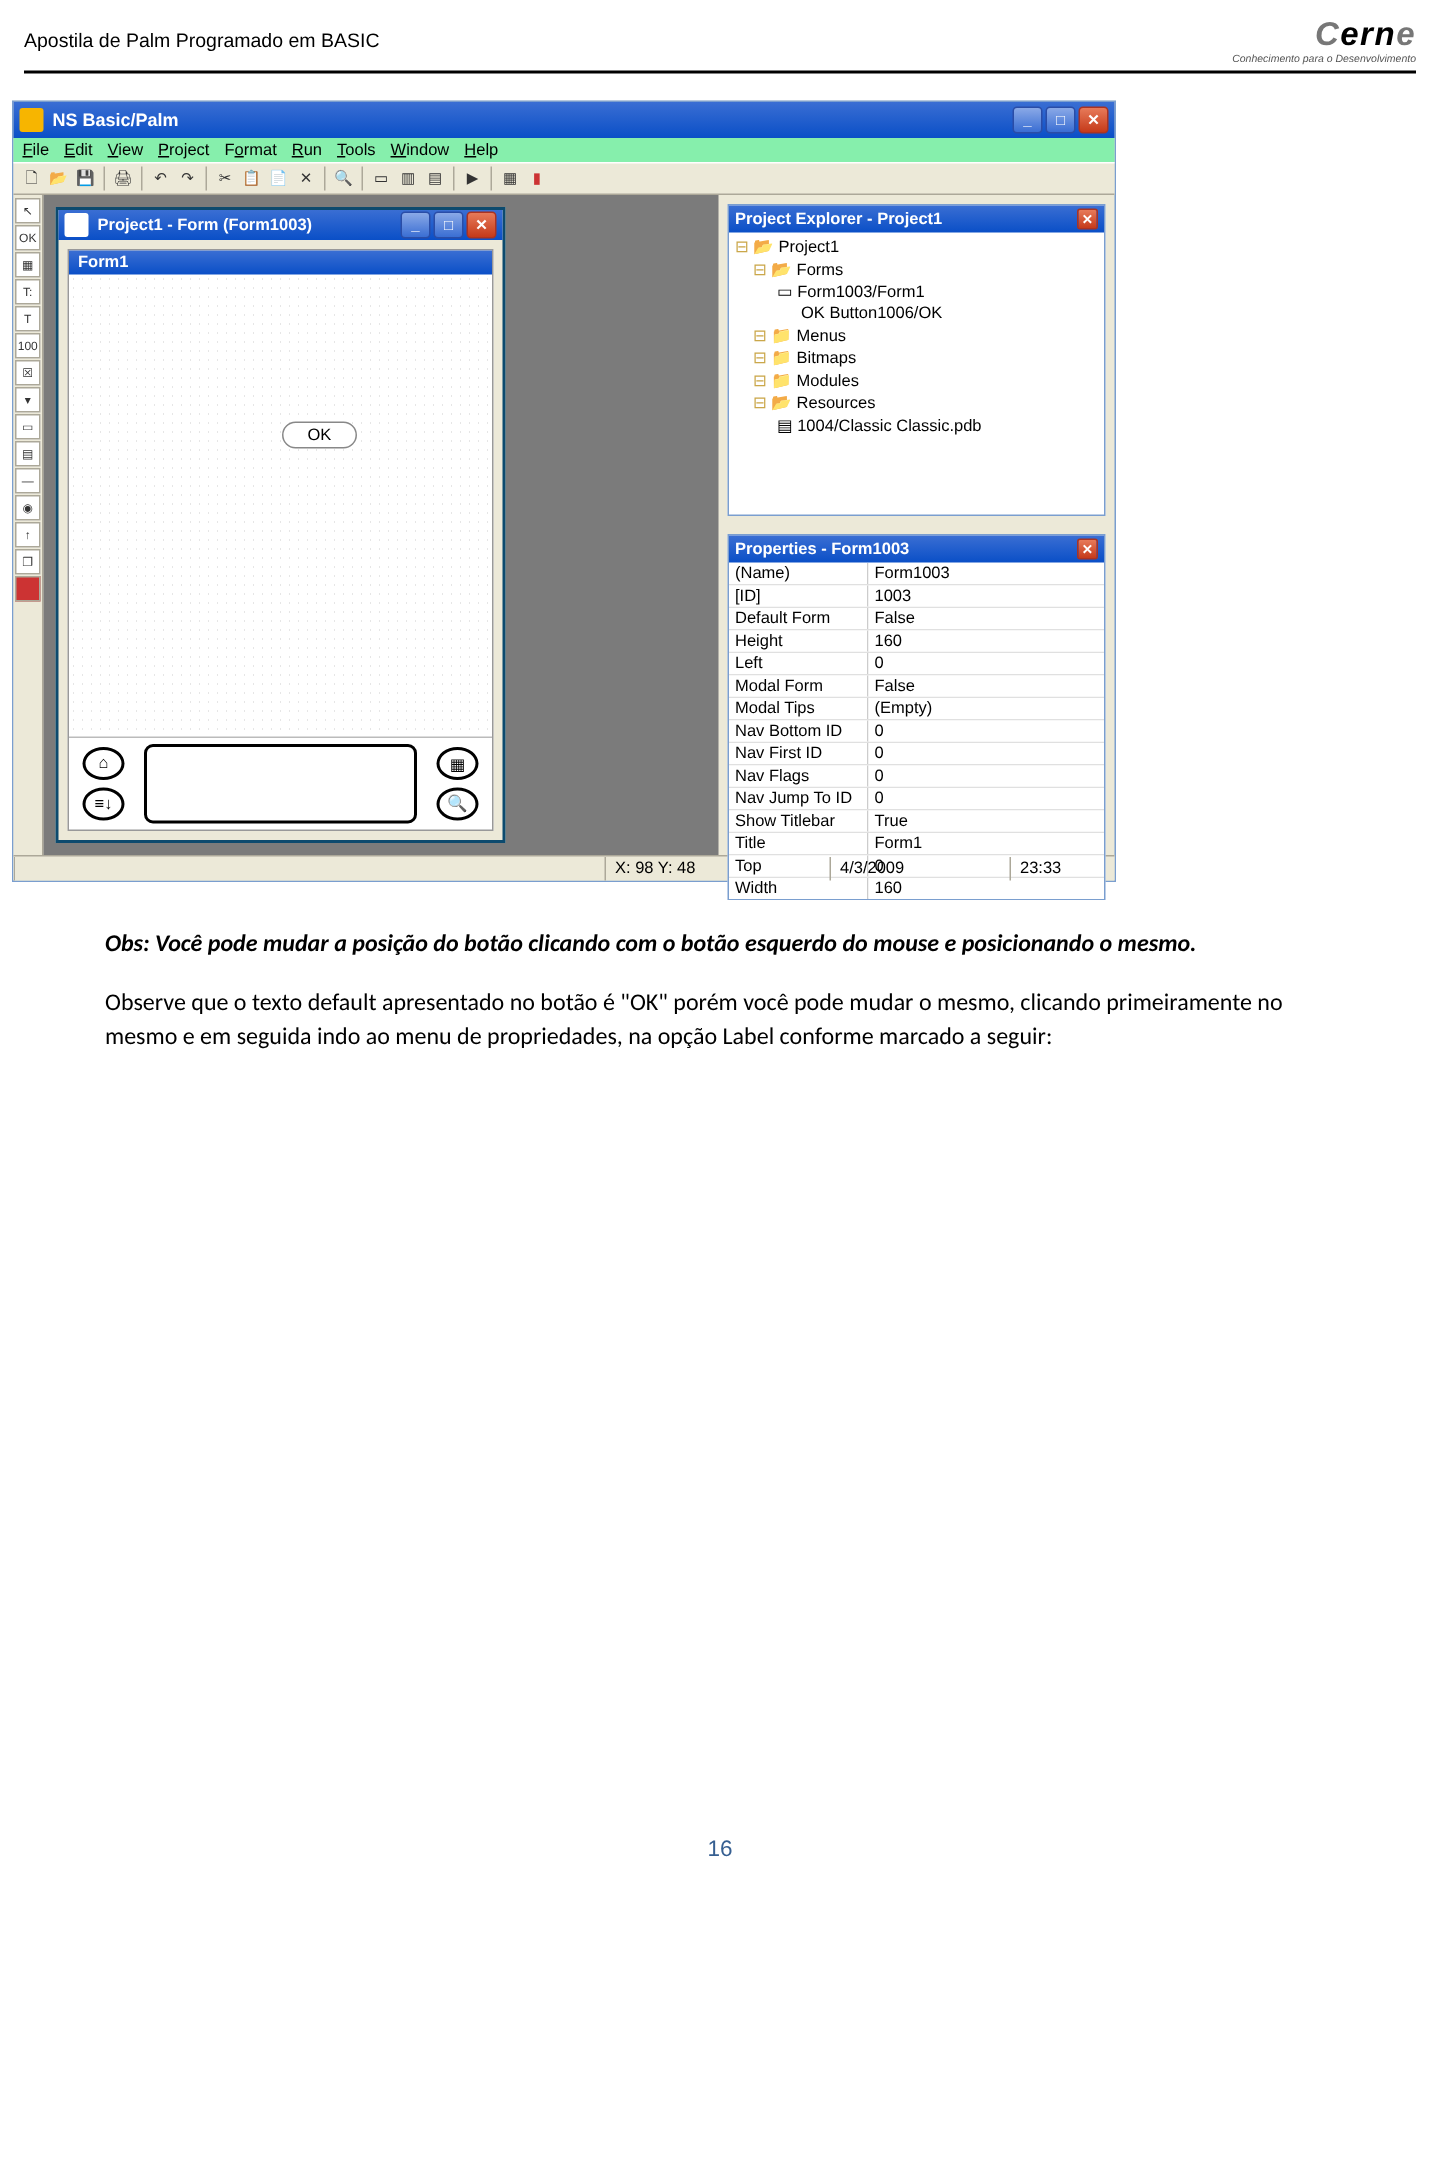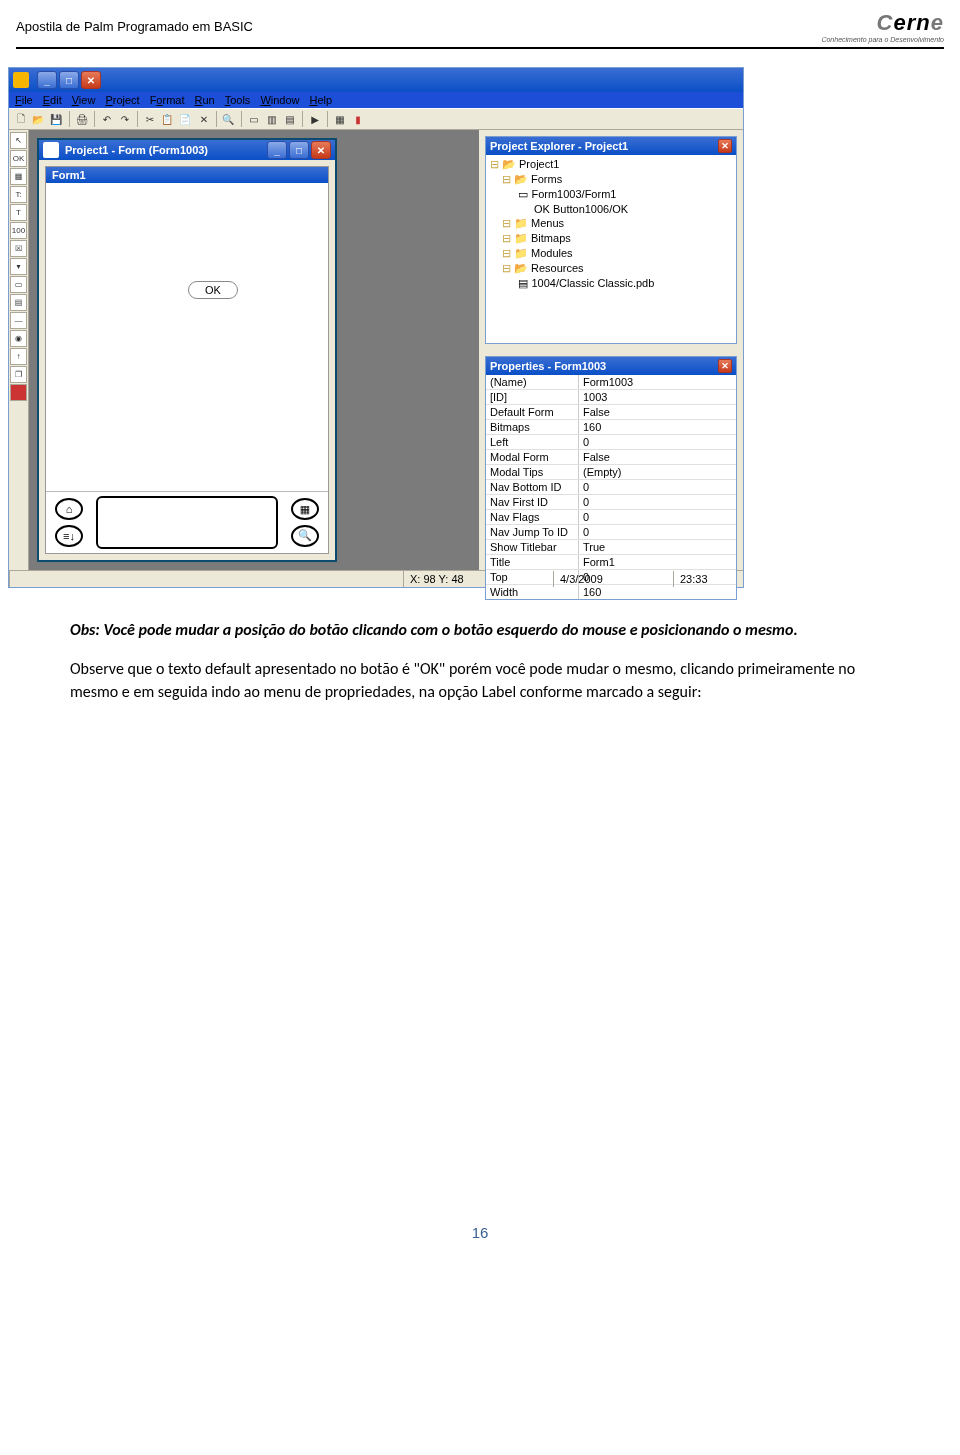--- a/index.html
+++ b/index.html
@@ -10,21 +10,21 @@
   .logo .big { font-size: 22px; font-weight: bold; font-style: italic; letter-spacing: 1px; }
   .logo .big .gray { color: #777; }
   .logo .small { font-size: 7px; font-style: italic; color: #555; }
   .hr { border-top: 2px solid #000; margin: 0 16px 18px; }
   .app { margin: 0 0 0 8px; width: 736px; border: 1px solid #7a9ecf; background: #ece9d8; font-family: Tahoma, Arial, sans-serif; font-size: 11px; }
   .titlebar { background: linear-gradient(#3a6ed3,#0a4fc7); color: #fff; height: 24px; display: flex; align-items: center; padding: 0 4px; }
   .titlebar .ticon { width: 16px; height: 16px; background: #f7b500; margin-right: 6px; border-radius: 2px; }
   .titlebar .wtitle { flex: 1; font-weight: bold; font-size: 12px; }
   .winbtn { width: 20px; height: 18px; background: linear-gradient(#8aa9e7,#3a6ed3); border: 1px solid #2a4da7; border-radius: 3px; margin-left: 2px; display: flex; align-items: center; justify-content: center; color: #fff; font-size: 10px; font-weight: bold; }
   .closebtn { background: linear-gradient(#e77a59,#c53a1a); border-color: #a32; }
-  .menubar { background: #1d4ed8; padding: 2px 6px; display: flex; gap: 10px; color: #000; }
+  .menubar { background: #86efac; padding: 2px 6px; display: flex; gap: 10px; color: #000; }
   .menubar span u { text-decoration: underline; }
   .toolbar { background: #ece9d8; border-top: 1px solid #fff; border-bottom: 1px solid #aca899; padding: 2px 4px; display: flex; gap: 2px; align-items: center; }
   .tbtn { width: 16px; height: 16px; display: flex; align-items: center; justify-content: center; font-size: 10px; color: #333; }
   .tsep { width: 1px; height: 16px; background: #aca899; margin: 0 2px; }
   .workspace { display: flex; height: 440px; }
   .leftbar { width: 20px; background: #ece9d8; border-right: 1px solid #aca899; display: flex; flex-direction: column; gap: 1px; padding: 2px 1px; }
   .ltool { width: 17px; height: 17px; border: 1px solid #aca899; background: #fff; font-size: 8px; display: flex; align-items: center; justify-content: center; color: #333; }
   .mdi { flex: 1; background: #7b7b7b; position: relative; overflow: hidden; }
   .childwin { position: absolute; left: 8px; top: 8px; width: 300px; height: 424px; background: #ece9d8; border: 2px solid #0c4a6e; }
   .childwin .titlebar { height: 20px; }
@@ -68,20 +68,21 @@
     <div class="big"><span class="gray">C</span>ern<span class="gray">e</span></div>
     <div class="small">Conhecimento para o Desenvolvimento</div>
   </div>
 </div>
 <div class="hr"></div>
 
 <div class="app">
 
   <div class="titlebar">
     <div class="ticon"></div>
+    <div class="wtitle">NS Basic/Palm</div>
     <div class="winbtn">_</div>
     <div class="winbtn">□</div>
     <div class="winbtn closebtn">✕</div>
   </div>
 
   <div class="menubar">
     <span><u>F</u>ile</span>
     <span><u>E</u>dit</span>
     <span><u>V</u>iew</span>
     <span><u>P</u>roject</span>
@@ -198,21 +199,21 @@
             </div>
             <div class="proprow">
               <div class="k">[ID]</div>
               <div class="v">1003</div>
             </div>
             <div class="proprow">
               <div class="k">Default Form</div>
               <div class="v">False</div>
             </div>
             <div class="proprow">
-              <div class="k">Bitmaps</div>
+              <div class="k">Height</div>
               <div class="v">160</div>
             </div>
             <div class="proprow">
               <div class="k">Left</div>
               <div class="v">0</div>
             </div>
             <div class="proprow">
               <div class="k">Modal Form</div>
               <div class="v">False</div>
             </div>

